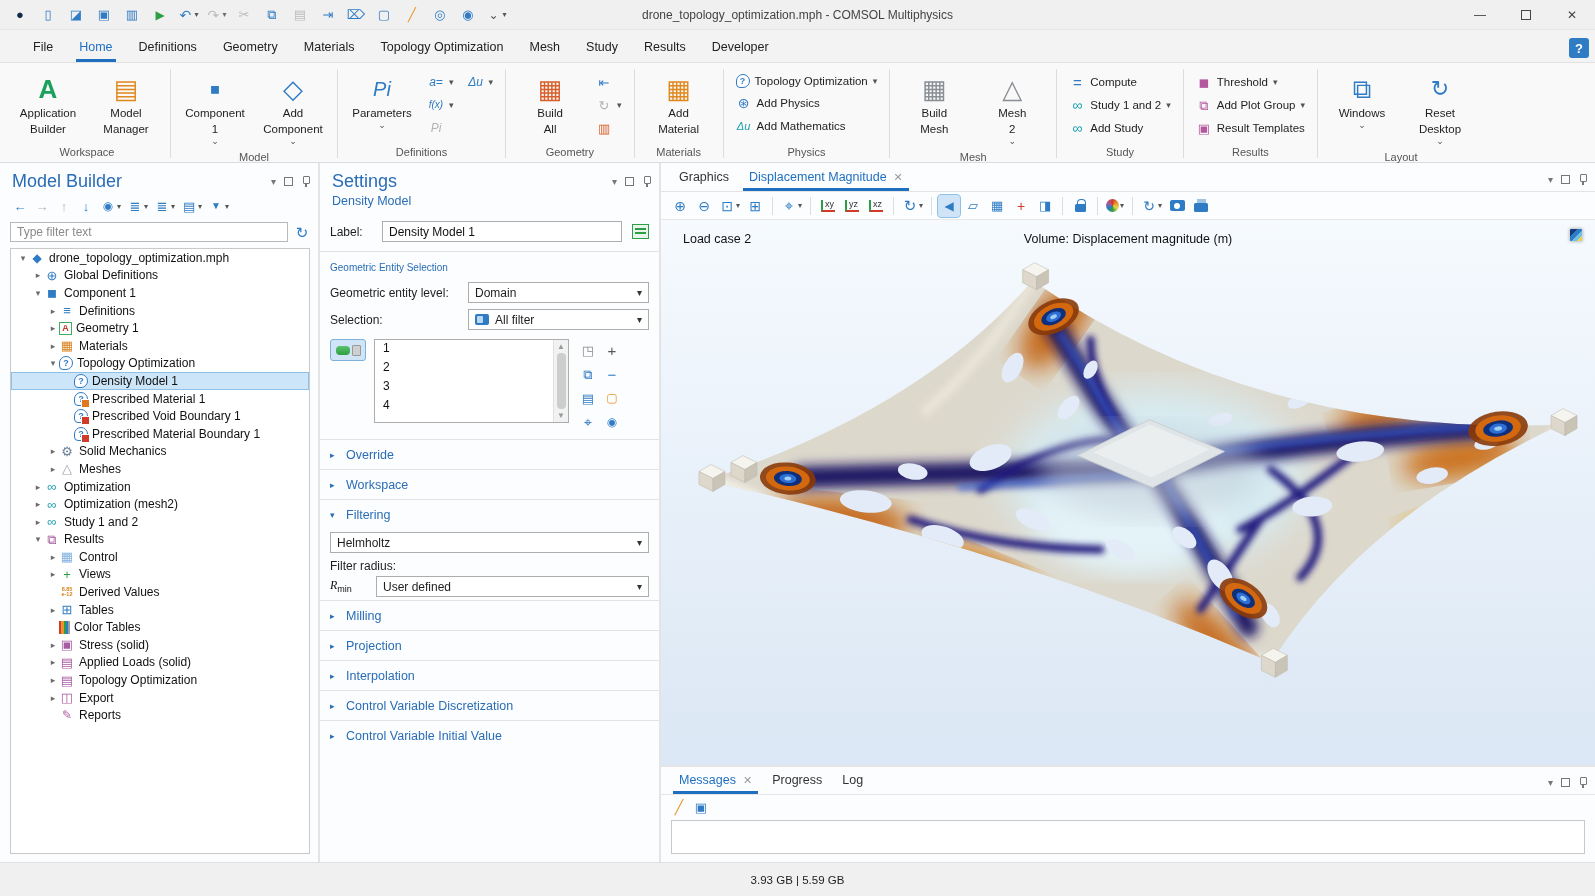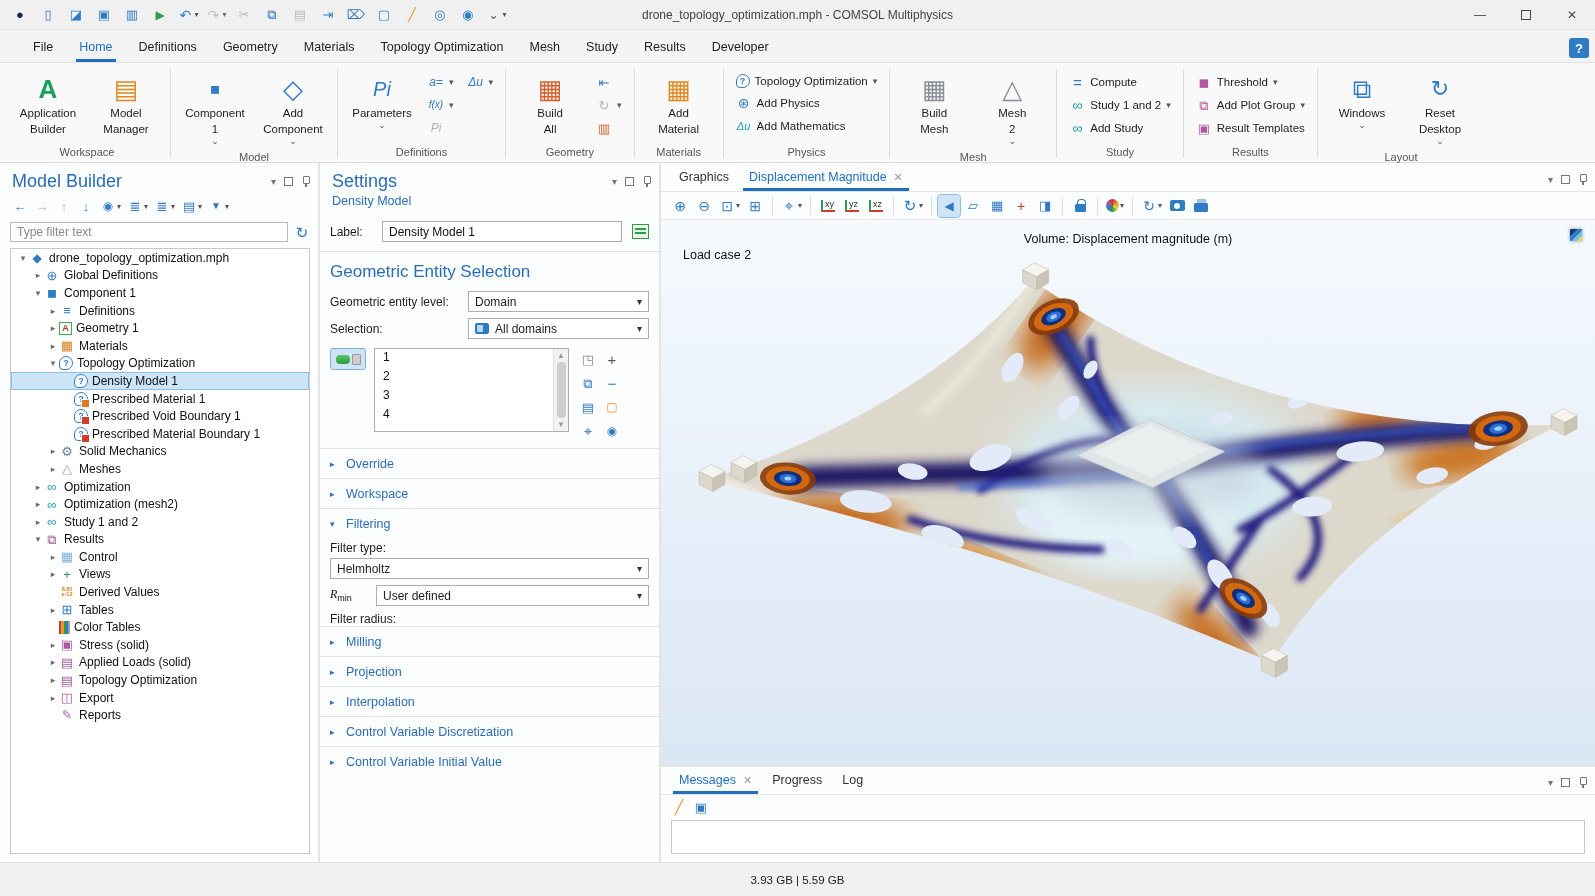--- a/index.html
+++ b/index.html
@@ -134,21 +134,21 @@
   .lbl130 { width:128px; flex:none; }
   .tinput { flex:1; height:21px; border:1px solid #adadad; background:#fff; padding:0 6px;
     font-size:12px; font-family:inherit; color:#111; }
   .dropdown { flex:1; height:21px; border:1px solid #adadad; background:#fff; display:flex;
     align-items:center; padding:0 6px; gap:6px; position:relative; font-size:12px; }
   .dropdown::after { content:"▾"; position:absolute; right:6px; color:#333; font-size:10px; }
   .sec-div { border-top:1px solid #e0e0e0; margin:6px 0 0; }
   .sec-head { display:flex; align-items:center; gap:8px; padding:8px 10px 7px; color:#2a6db5;
     font-size:12.5px; border-top:1px solid #e3e3e3; cursor:default; }
   .sec-head .chev { font-size:9px; color:#2a6db5; width:8px; }
-  .ges-head { padding:10px 10px 6px; color:#2a6db5; font-size:17px; }
+  .ges-head { padding:10px 10px 6px; color:#2a6db5; font-size:10px; }
 
   .selwrap { display:flex; gap:8px; padding:6px 10px; align-items:flex-start; }
   .sel-list { width:195px; height:84px; border:1px solid #adadad; background:#fff; position:relative;
     overflow:hidden; }
   .sel-item { padding:1px 8px; font-size:12px; color:#111; height:19px; }
   .sel-scroll { position:absolute; right:0; top:0; bottom:0; width:15px; background:#f2f2f2;
     border-left:1px solid #e0e0e0; display:flex; flex-direction:column; align-items:center;
     justify-content:space-between; color:#999; font-size:8px; padding:2px 0; }
   .sel-thumb { width:9px; flex:1; margin:2px 0; background:#cdcdcd; border-radius:4px; }
   .sel-btns { display:grid; grid-template-columns:22px 22px; grid-auto-rows:22px; gap:2px; }
@@ -169,21 +169,21 @@
   .gfx-toolbar { height:28px; display:flex; align-items:center; gap:2px; padding:0 8px;
     background:#fbfdff; border-bottom:1px solid #e8e8e8; }
   .gfx-toolbar .tbtn { height:22px; min-width:22px; display:flex; align-items:center; justify-content:center;
     border-radius:3px; padding:0 2px; }
   .gfx-toolbar .tbtn.active { background:#cfe4f7; outline:1px solid #8fc0e8; }
   .tsep { width:1px; height:18px; background:#ddd; margin:0 4px; }
 
   .canvas { flex:1; position:relative; min-height:0;
     background:linear-gradient(#f6fafe 0%, #e9f1fa 45%, #dbe7f4 100%); }
   .canvas svg { position:absolute; inset:0; width:100%; height:100%; }
-  .anno-left { position:absolute; left:22px; top:28px; font-size:12.5px; color:#111; }
+  .anno-left { position:absolute; left:22px; top:12px; font-size:12.5px; color:#111; }
   .anno-title { position:absolute; left:50%; transform:translateX(-50%); top:12px; font-size:12.5px; color:#111; }
   .anno-legend { position:absolute; right:12px; top:8px; }
 
   
   .msg-panel { height:97px; border-top:2px solid #e4e4e4; background:#fbfdff; display:flex; flex-direction:column; }
   .msg-tabs { height:28px; display:flex; align-items:flex-end; padding:0 8px; border-bottom:1px solid #e6e6e6; }
   .msg-toolbar { height:24px; display:flex; align-items:center; gap:6px; padding:0 10px; }
   .msg-box { flex:1; margin:1px 10px 8px; background:#fff; border:1px solid #c9c9c9; }
 
   
@@ -709,21 +709,21 @@
         <div class="srow">
           <label class="lbl130">Geometric entity level:</label>
           <div class="dropdown">
             <span>Domain</span>
           </div>
         </div>
         <div class="srow">
           <label class="lbl130">Selection:</label>
           <div class="dropdown">
             <span class="ic-sel-dd"></span>
-            <span>All domains</span>
+            <span>All filter</span>
           </div>
         </div>
 
         <div class="selwrap">
           <span class="ic-sw">
               <span class="g"></span>
               <span class="k"></span>
             </span>
           <div class="sel-list">
             <div id="selitems">
@@ -773,36 +773,33 @@
             </div>
             <div class="sec-head">
               <span class="chev">▸</span>
               <span>Workspace</span>
             </div>
             <div class="sec-head">
               <span class="chev">▾</span>
               <span>Filtering</span>
             </div>
             <div>
-              <div class="srow" style="padding-bottom:0">
-                <label>Filter type:</label>
-              </div>
               <div class="srow">
                 <div class="dropdown">
                   <span>Helmholtz</span>
                 </div>
+              </div>
+              <div class="srow" style="padding-bottom:0">
+                <label>Filter radius:</label>
               </div>
               <div class="srow">
                 <span class="rmin"><i>R</i><sub>min</sub></span>
                 <div class="dropdown">
                   <span>User defined</span>
                 </div>
-              </div>
-              <div class="srow" style="padding-bottom:0">
-                <label>Filter radius:</label>
               </div>
             </div>
             <div class="sec-head">
               <span class="chev">▸</span>
               <span>Milling</span>
             </div>
             <div class="sec-head">
               <span class="chev">▸</span>
               <span>Projection</span>
             </div>

